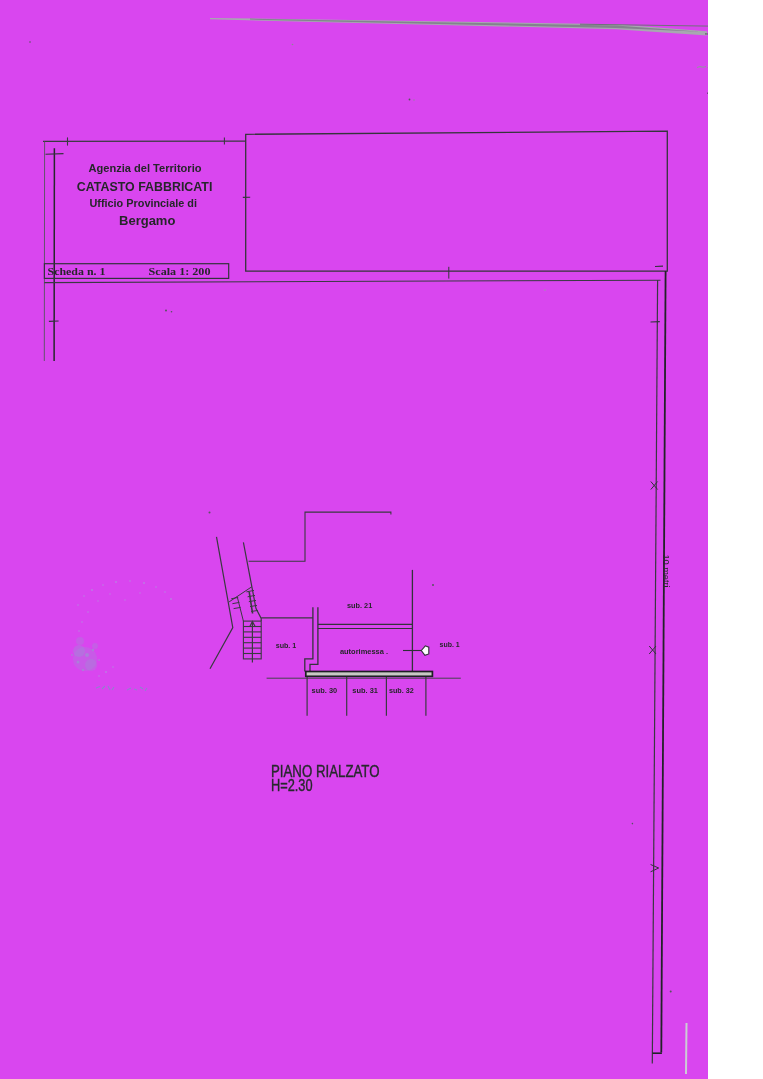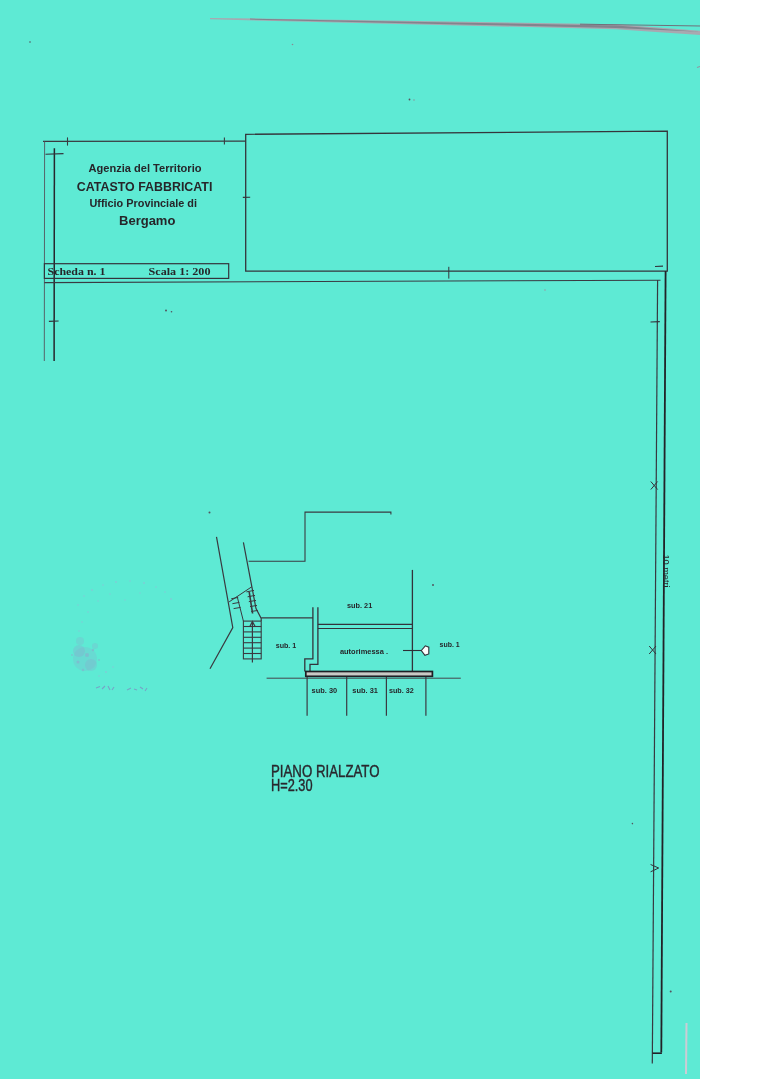--- a/index.html
+++ b/index.html
@@ -1,17 +1,17 @@
 <!DOCTYPE html>
 <html><head>
 <meta charset="utf-8">
 <style>
   html,body{margin:0;padding:0;background:#ffffff;}
-  #page{position:relative;width:652px;height:1079px;background:#5eead4;overflow:hidden;
-        font-family:"Liberation Sans",sans-serif;padding-left:48px;}
+  #page{position:relative;width:708px;height:1079px;background:#d946ef;overflow:hidden;
+        font-family:"Liberation Sans",sans-serif;}
   svg{position:absolute;left:0;top:0;}
   text{fill:#26262a;}
 </style>
 </head>
 <body>
 <div id="page">
 <svg width="763" height="1079" viewBox="0 0 763 1079">
 
 <g>
   <polygon points="210,17.9 450,21.4 616,24.2 707,31.2 707,35.6 616,29.2 450,25.2 210,19.3" fill="#a8a8b0"></polygon>

